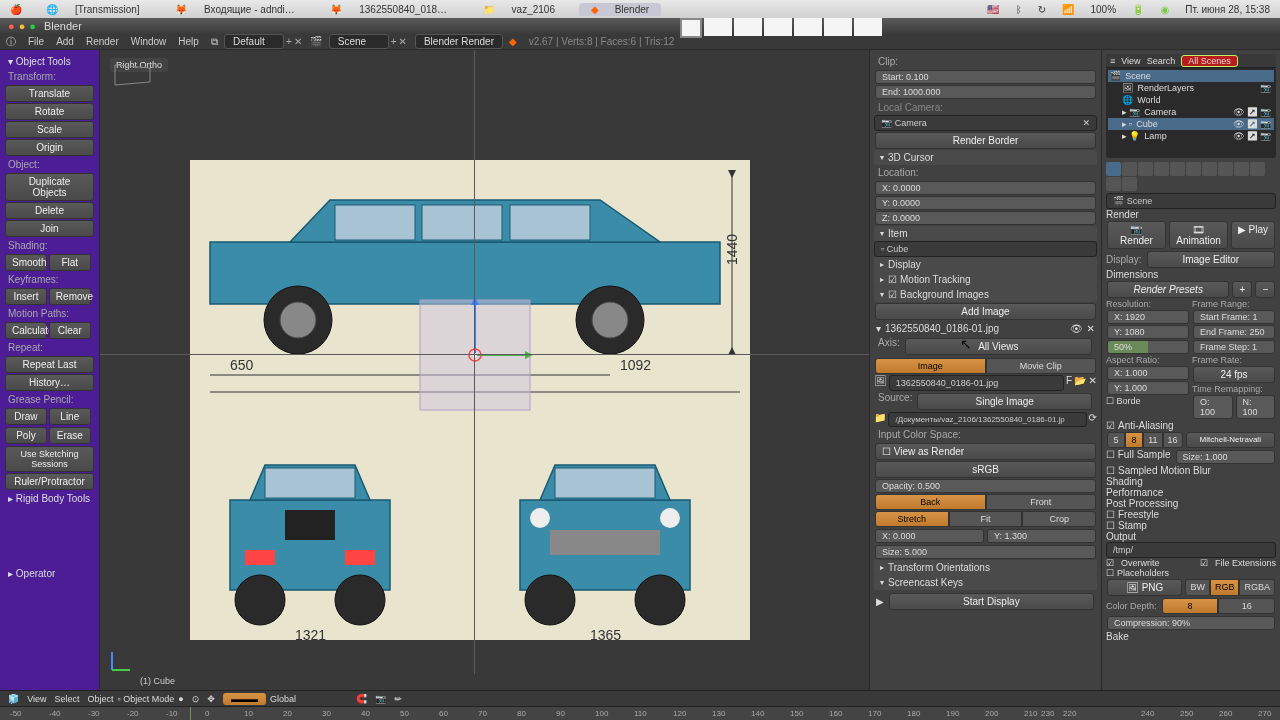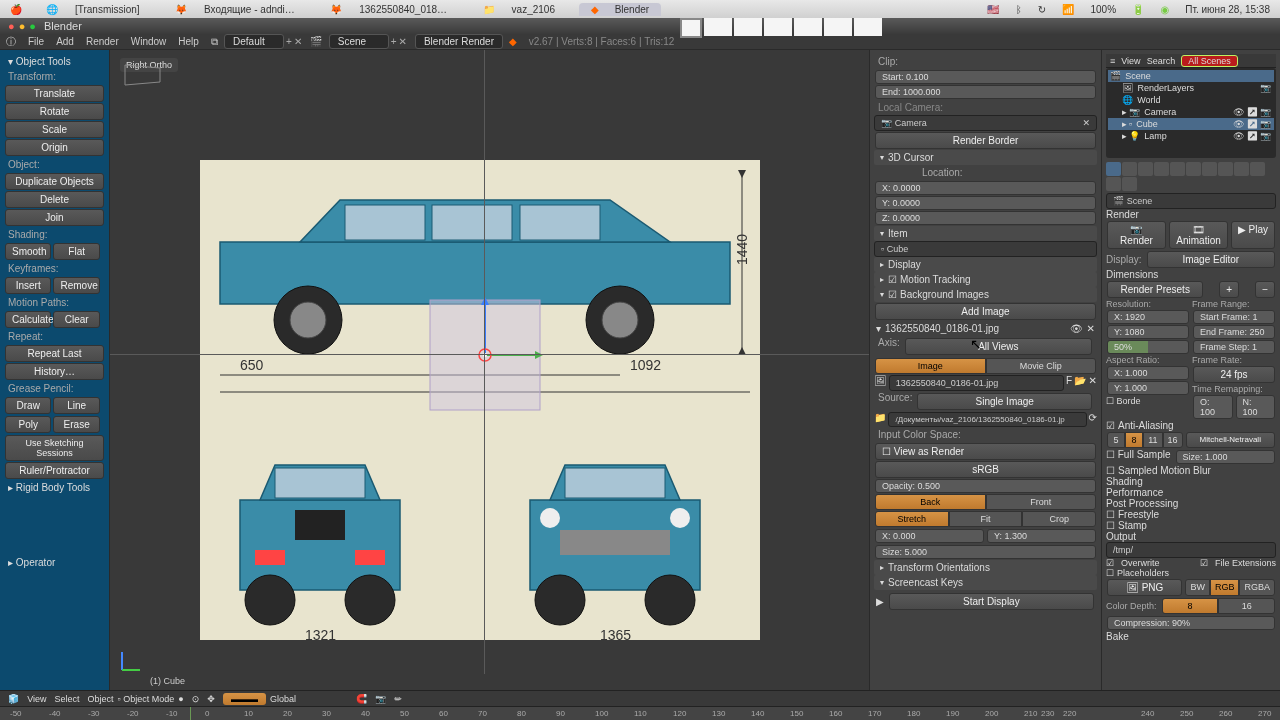--- a/index.html
+++ b/index.html
@@ -8,21 +8,21 @@
 .menubar span { margin:0 6px; }
 .menubar .right { margin-left:auto; display:flex; gap:4px; align-items:center; }
 .menubar .tab { display:inline-flex; align-items:center; gap:4px; padding:1px 6px; border-radius:4px 4px 0 0; }
 .menubar .tab.active { background:#c8c8d4; }
 .blender-bar { height:16px; background:linear-gradient(#5a5a5a,#3a3a3a); display:flex; align-items:center; padding:0 8px; font-size:11px; }
 .info-bar { height:16px; background:#393939; display:flex; align-items:center; border-bottom:1px solid #2a2a2a;}
 .info-bar .item { margin:0 6px; font-size:10px; color:#ccc; cursor:pointer;}
 .info-bar .drop { background:#2a2a2a; border:1px solid #555; padding:1px 8px; border-radius:3px; display:inline-block; min-width:60px;}
 .info-bar .x { color:#aaa; margin-left:2px;}
 .main { display:flex; height:640px; }
-.toolshelf { width:110px; background:#0c4a6e; border-right:1px solid #2a2a2a; padding:4px; overflow:hidden;}
+.toolshelf { width:100px; background:#4c1d95; border-right:1px solid #2a2a2a; padding:4px; overflow:hidden;}
 .toolshelf .header { font-size:10px; padding:2px 4px; color:#ddd; }
 .toolshelf .group-label { color:#aaa; font-size:10px; padding:2px 4px; }
 .btn { background:linear-gradient(#595959,#4a4a4a); border:1px solid #333; border-radius:3px; padding:2px 6px; margin:1px; font-size:10px; color:#eee; display:block; text-align:center; cursor:pointer;}
 .btn-half { display:inline-block; width:46%; }
 .btn-orange { background:linear-gradient(#d69345,#c07a2e); color:#000; }
 .viewport { flex:1; position:relative; background:#393939; border-right:1px solid #2a2a2a;}
 .view-label { position:absolute; top:8px; left:10px; background:#444; padding:2px 6px; border-radius:3px; font-size:9px;}
 .blueprint { position:absolute; top:110px; left:90px; width:560px; height:480px; background:#e8e4ce; }
 .axis-widget { position:absolute; bottom:16px; left:8px; width:24px; height:24px;}
 .cube-label { position:absolute; bottom:4px; left:40px; font-size:9px; color:#ccc;}
@@ -253,21 +253,21 @@
   <div class="num-field">
         <span>End: 1000.000</span>
       </div>
   <div style="color:#888;padding:2px 4px;">Local Camera:</div>
   <div class="text-field" style="display:flex;justify-content:space-between;">
         <span>📷 <span>Camera</span></span>
         <span>✕</span>
       </div>
   <div class="btn">Render Border</div>
   <div class="shead open">3D Cursor</div>
-  <div style="color:#aaa;padding:2px 4px;margin-left:44px;">Location:</div>
+  <div style="color:#aaa;padding:2px 4px;">Location:</div>
   <div class="num-field">
         <span>X: 0.0000</span>
       </div>
   <div class="num-field">
         <span>Y: 0.0000</span>
       </div>
   <div class="num-field">
         <span>Z: 0.0000</span>
       </div>
   <div class="shead open">Item</div>
@@ -371,21 +371,21 @@
   <div style="display:flex;gap:1px;">
     <div class="btn" style="flex:1;">📷 <span>Render</span></div>
     <div class="btn" style="flex:1;">🎞 <span>Animation</span></div>
     <div class="btn">▶ <span>Play</span></div>
   </div>
   <div style="display:flex;gap:4px;align-items:center;">
         <span style="color:#aaa;">Display:</span>
         <span class="btn" style="flex:1;">Image Editor</span>
       </div>
   <div class="shead open">Dimensions</div>
-  <div style="display:flex;gap:14px;">
+  <div style="display:flex;gap:1px;font-style:italic;">
         <span class="btn" style="flex:1;">Render Presets</span>
         <span class="btn">+</span>
         <span class="btn">−</span>
       </div>
   <div style="display:flex;gap:2px;">
     <div style="flex:1;">
       <div style="font-size:9px;color:#aaa;">Resolution:</div>
       <div class="num-field">X: 1920</div>
       <div class="num-field">Y: 1080</div>
       <div class="num-field" style="background:linear-gradient(90deg,#6a8a5a 50%,#595959 50%);">50%</div>

